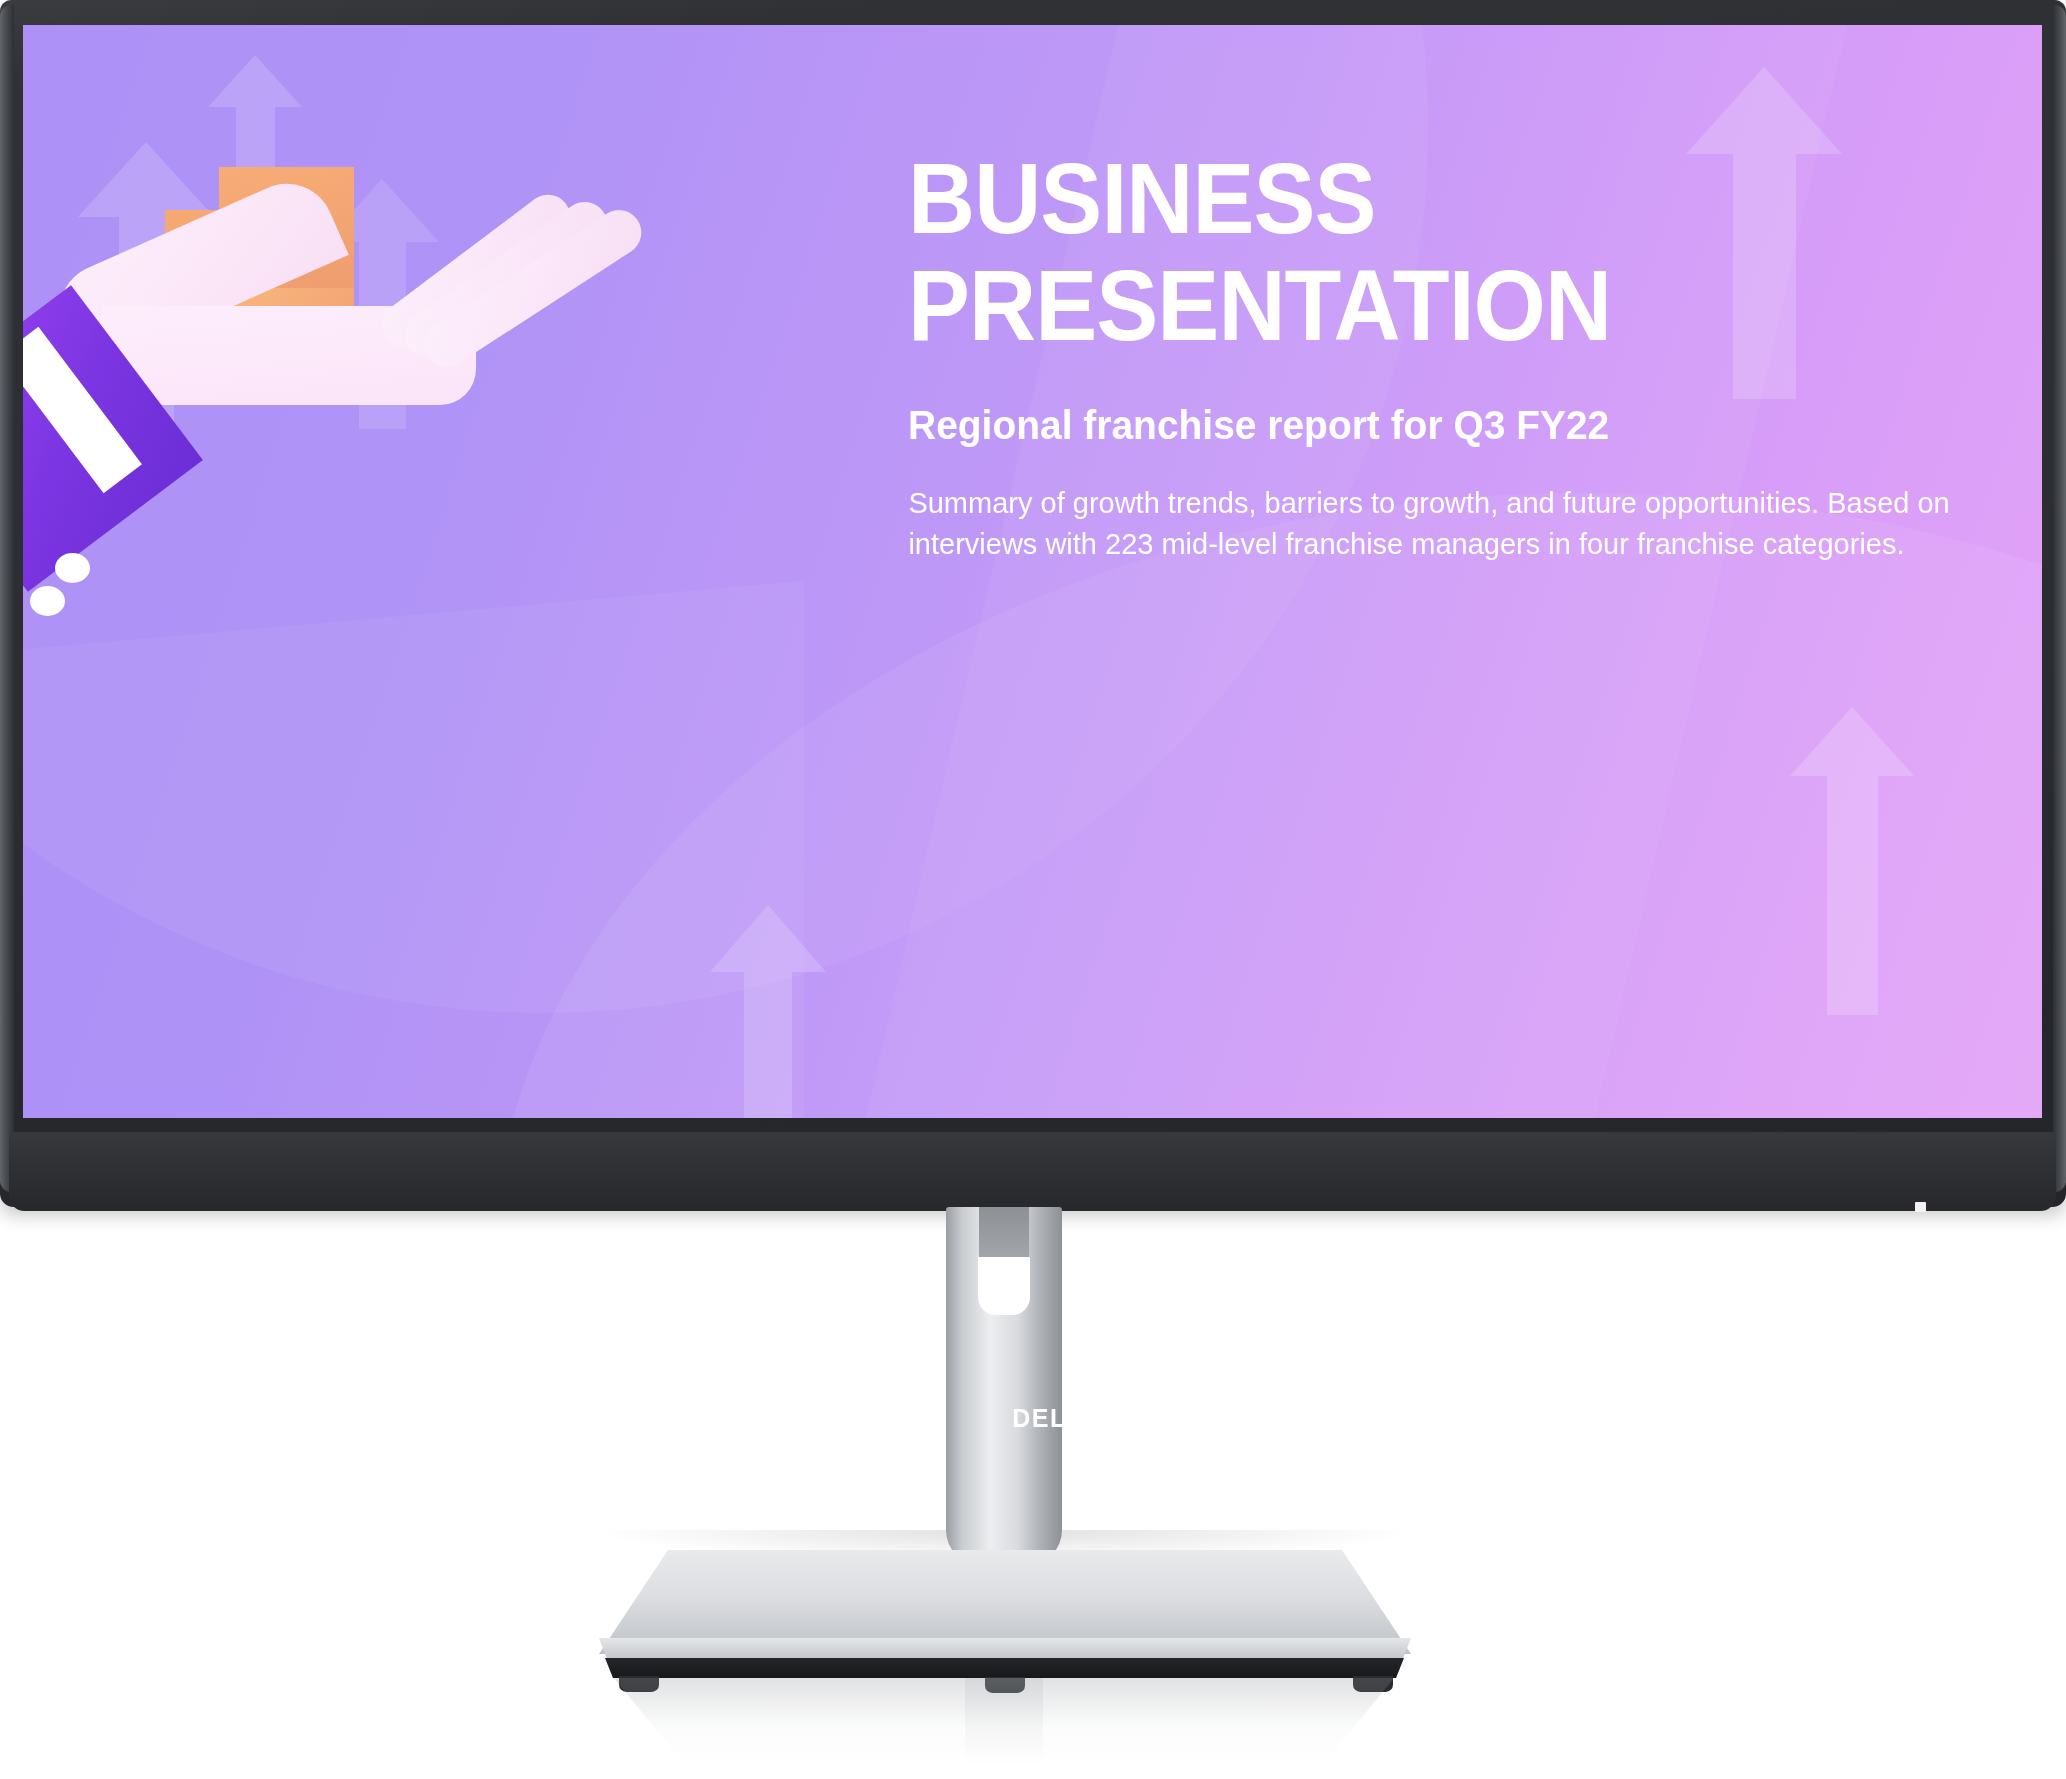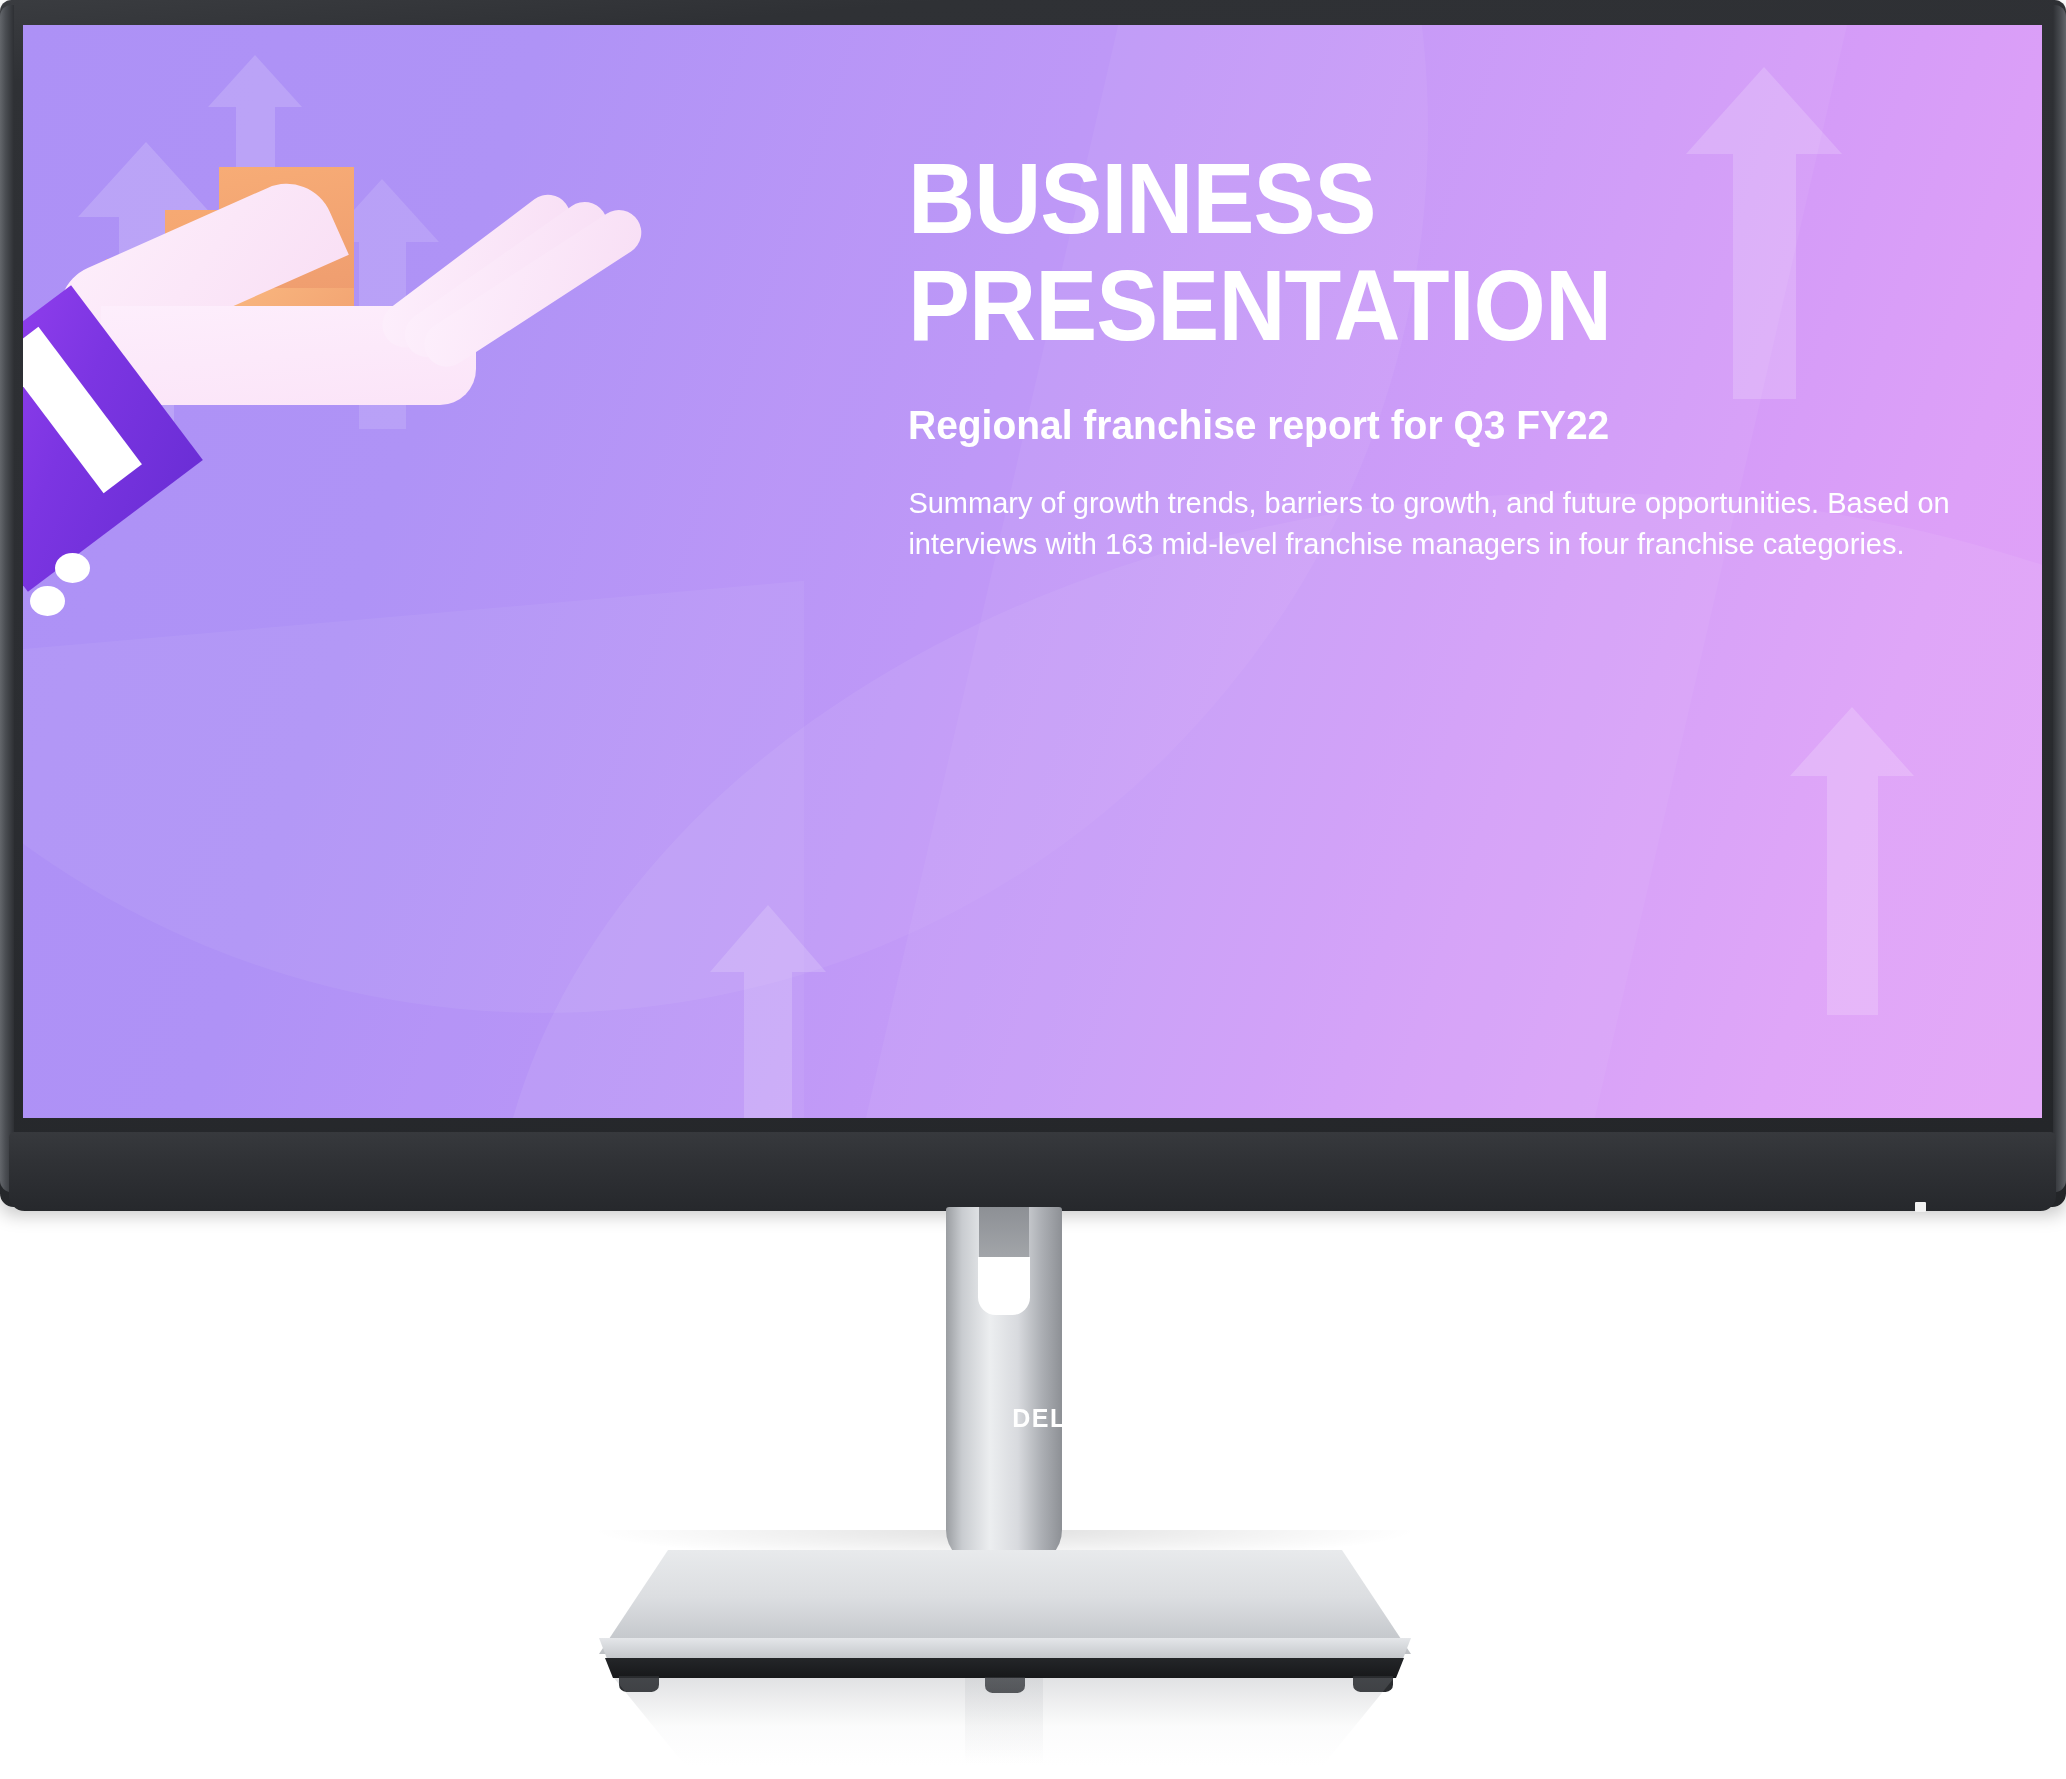--- a/index.html
+++ b/index.html
@@ -261,21 +261,21 @@
       <div class="sleeve"></div>
       <div class="cuff"></div>
       <div class="btn-dot" style="left:32px; top:528px; width:35px; height:30px;"></div>
       <div class="btn-dot" style="left:6.2px; top:561px; width:35px; height:30px;"></div>
     </div>
 
     <div class="slide-text">
       <div class="slide-title">BUSINESS
 PRESENTATION</div>
       <div class="slide-subtitle">Regional franchise report for Q3 FY22</div>
-      <div class="slide-body">Summary of growth trends, barriers to growth, and future opportunities. Based on interviews with 163 mid-level franchise managers in four franchise categories.</div>
+      <div class="slide-body">Summary of growth trends, barriers to growth, and future opportunities. Based on interviews with 223 mid-level franchise managers in four franchise categories.</div>
     </div>
 
   </div>
 
   <div class="chin"></div>
   <div class="power-led"></div>
 
   <div class="panel-shadow"></div>
   <div class="stand-neck"></div>
   <div class="neck-slot"></div>

